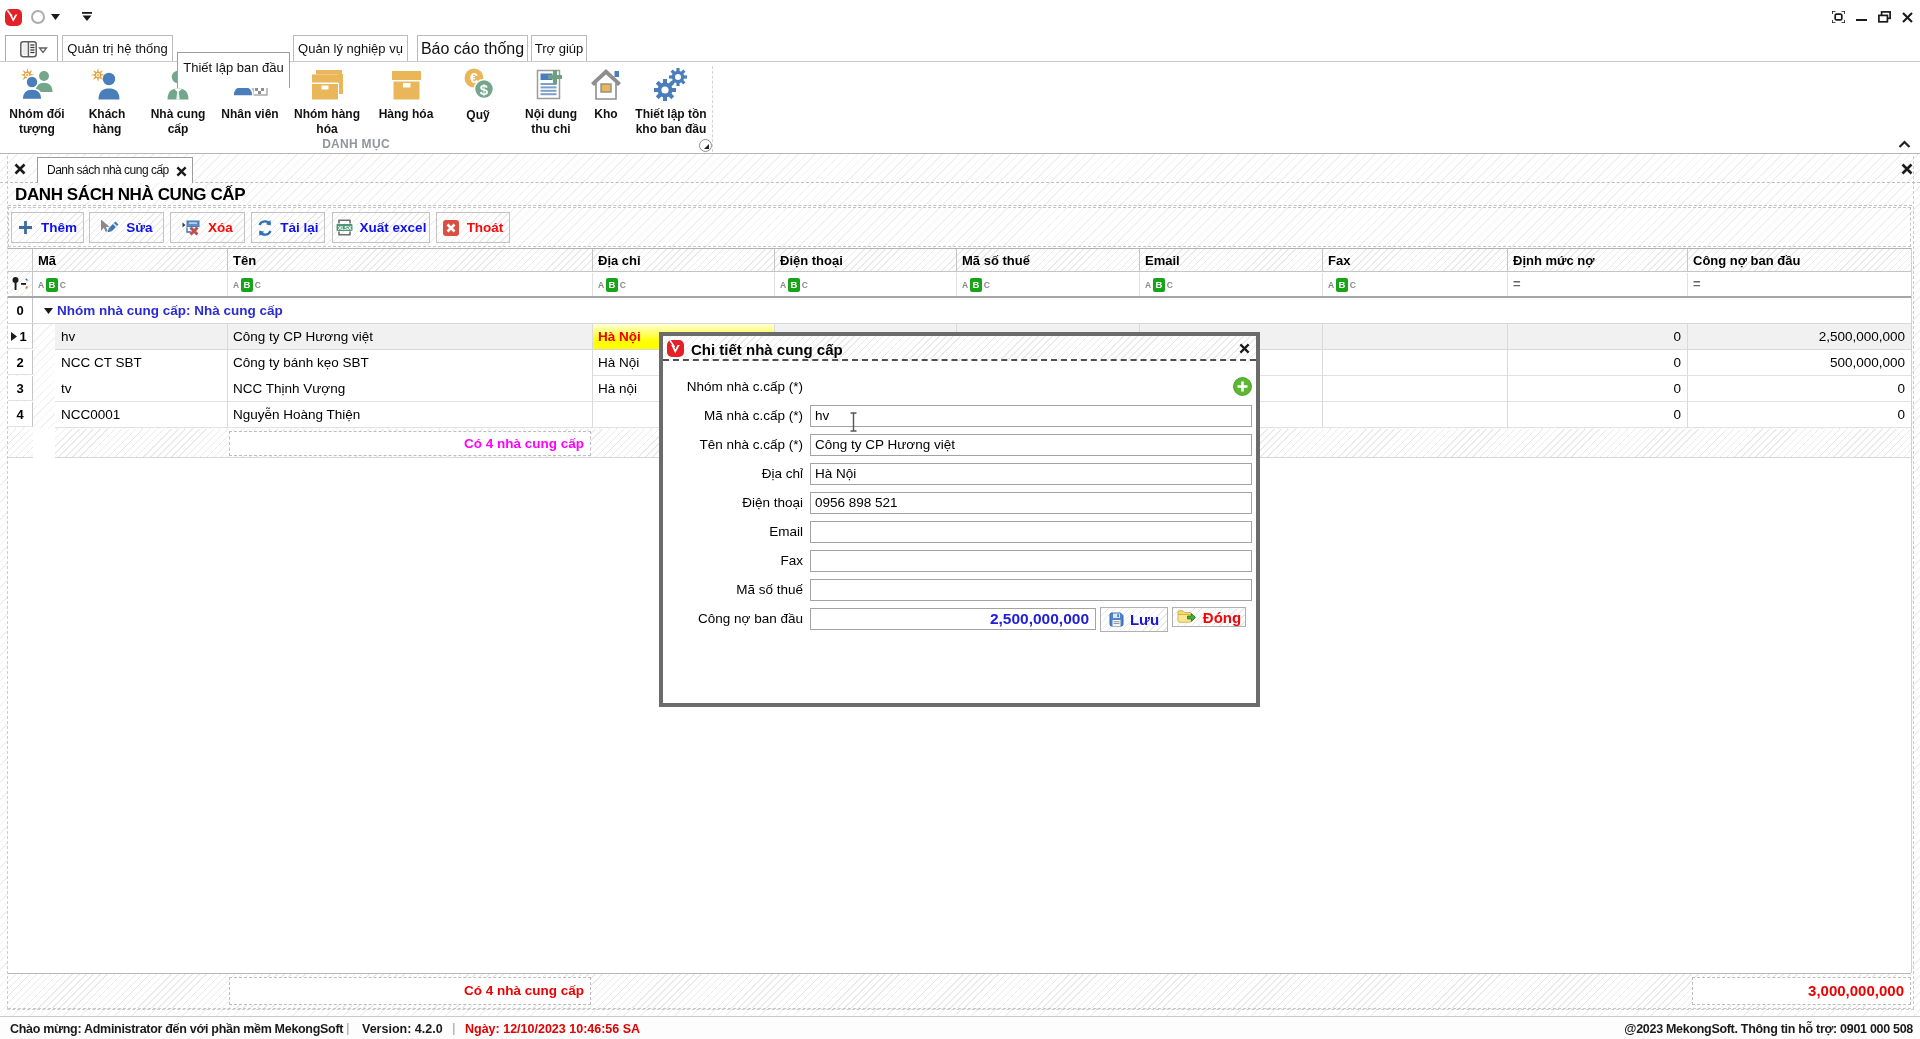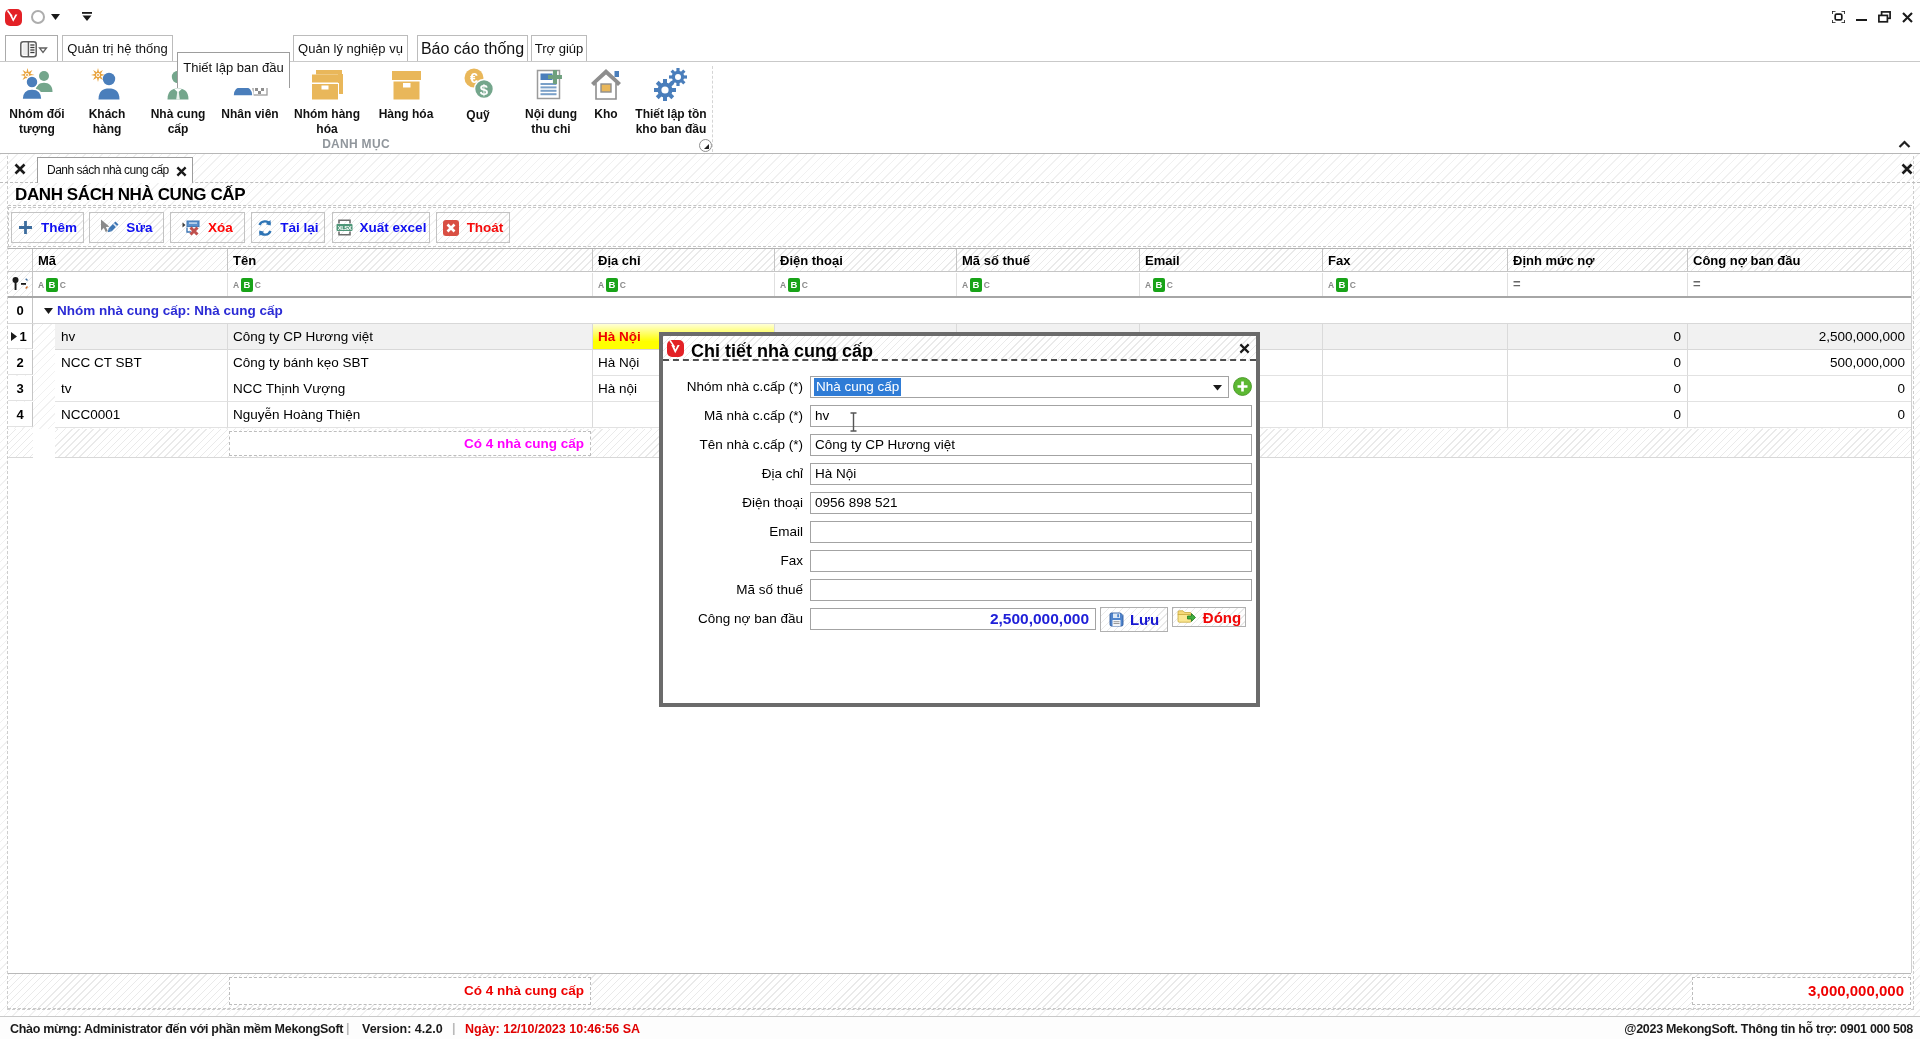--- a/index.html
+++ b/index.html
@@ -431,33 +431,27 @@
 </div>
 
 <div class="abs" id="dialog" style="left:659px;top:332px;width:601px;height:375px;border:4px solid #6b6b6b;background:#fff;z-index:10;">
 
   <div class="abs hatch2" style="left:0;top:0;width:593px;height:25px;border-bottom:2px dashed #4f4f4f;">
     <svg class="abs" style="left:4px;top:4px;" width="17" height="17" viewBox="0 0 17 17">
       <rect x="0" y="0" width="17" height="17" rx="5" fill="#e32126"></rect>
       <path d="M4.3 5 L8.2 13.2 L12.7 5 L10.6 5 L8.4 9.6 L6.4 5 Z" fill="#fff"></path>
       <path d="M3 0.5 L7.6 7.2" stroke="#fff" stroke-width="1.5"></path>
     </svg>
-    <div class="abs" style="left:28px;top:5px;font-size:18px;font-weight:bold;color:#000;">Chi tiết nhà cung cấp</div>
+    <div class="abs" style="left:28px;top:5px;font-size:15px;font-weight:bold;color:#000;">Chi tiết nhà cung cấp</div>
     <svg class="abs" style="left:576px;top:7px;" width="11" height="11" viewBox="0 0 12 12">
         <path d="M1.5 1.5 L10.5 10.5 M10.5 1.5 L1.5 10.5" stroke="#1a1a1a" stroke-width="2.4"></path>
       </svg>
   </div>
 
   <div class="dlg-label" style="left:0;top:40px;width:140px;right:auto;">Nhóm nhà c.cấp (*)</div>
-  <div class="dlg-input" style="top:40px;left:147px;width:419px;">
-    <span style="position:absolute;left:3px;top:1px;background:#2f7cd6;color:#fff;padding:0 2px;height:18px;line-height:18px;">Nhà cung cấp</span>
-    <svg style="position:absolute;right:6px;top:8px;" width="9" height="6" viewBox="0 0 9 6">
-        <path d="M0 0 H9 L4.5 5.5 Z" fill="#1a1a1a"></path>
-      </svg>
-  </div>
   <svg class="abs" style="left:570px;top:41px;" width="19" height="19" viewBox="0 0 19 19">
     <circle cx="9.5" cy="9.5" r="9" fill="#5cb832" stroke="#3e8f1d" stroke-width="0.8"></circle>
     <path d="M9.5 4.5 V14.5 M4.5 9.5 H14.5" stroke="#fff" stroke-width="2.6"></path>
   </svg>
 
   <div class="dlg-label" style="left:0;top:69px;width:140px;right:auto;">Mã nhà c.cấp (*)</div>
   <div class="dlg-input" style="top:69px;">hv</div>
   <svg class="abs" style="left:186px;top:76px;" width="9" height="20" viewBox="0 0 9 20">
     <path d="M1.5 1 H7.5 M4.5 1 V19 M1.5 19 H7.5" stroke="#555" stroke-width="1.4" fill="none"></path>
   </svg>

